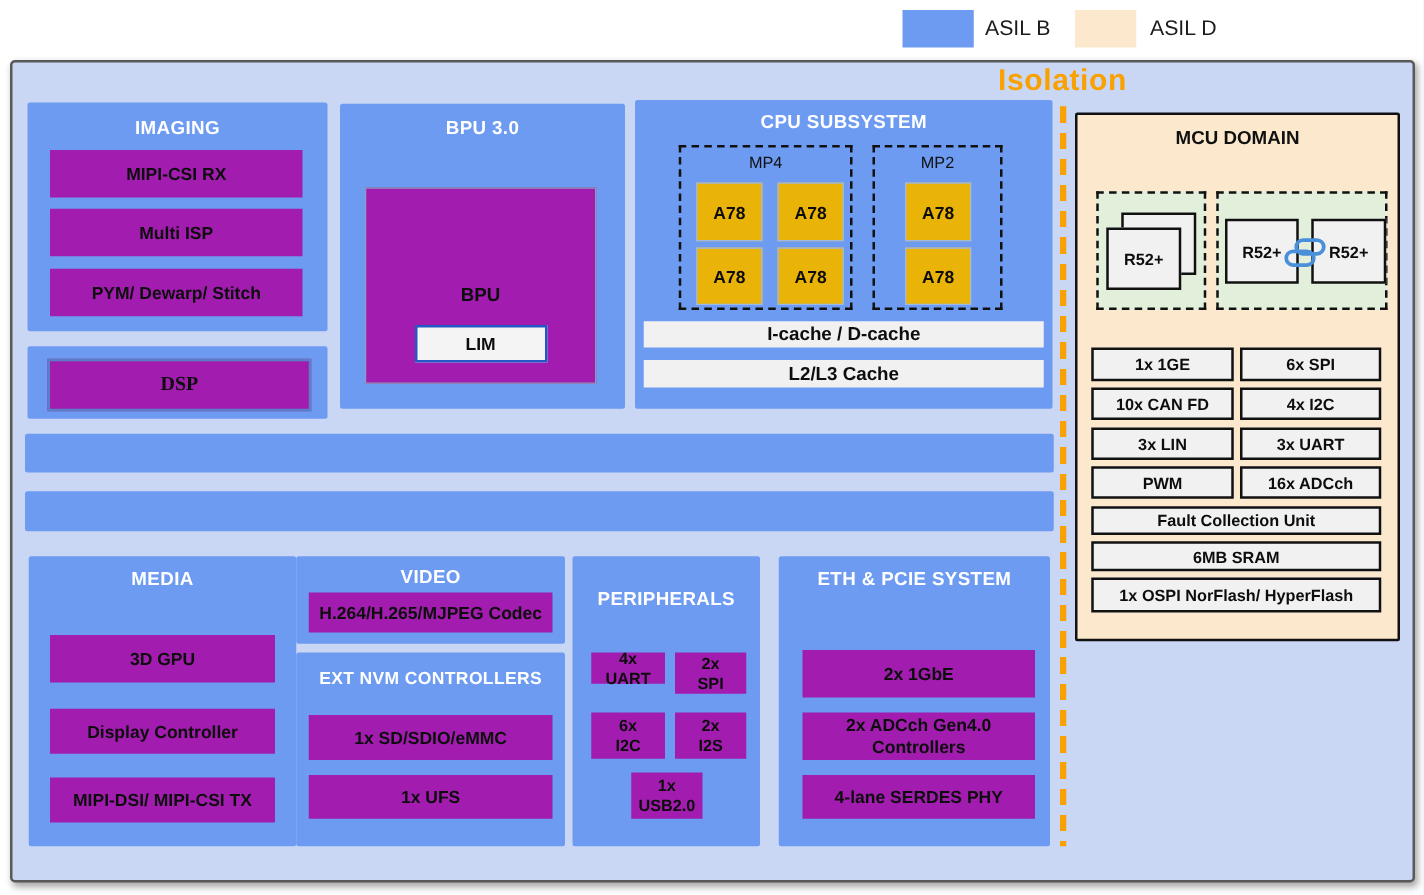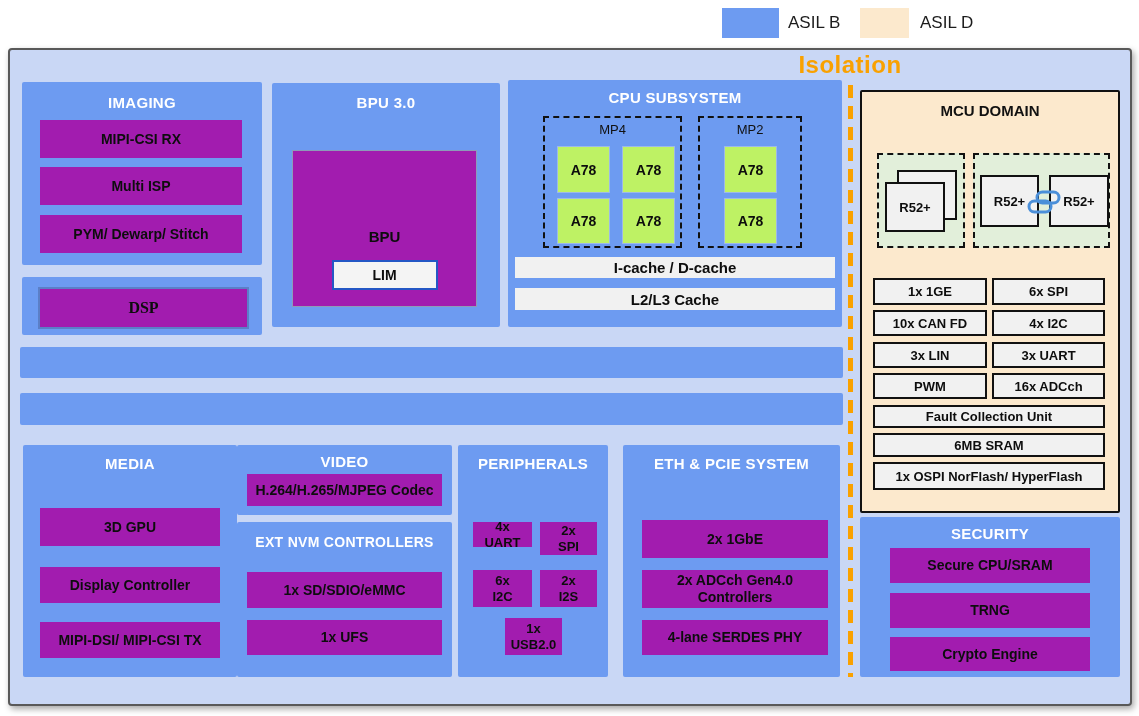--- a/index.html
+++ b/index.html
@@ -37,21 +37,21 @@
   }
   .bar{
     position:absolute;background:#6D9BF1;color:#111;font-weight:bold;font-size:16px;
     display:flex;align-items:center;justify-content:center;border-radius:2px;
   }
   .cachebar{position:absolute;left:7px;right:7px;background:#F1F1F1;color:#0d0d0d;
     font-weight:bold;font-size:15px;display:flex;align-items:center;justify-content:center;}
   .dashedbox{position:absolute;border:2px dashed #111;box-sizing:border-box;}
   .cluster-label{position:absolute;top:4px;left:0;right:0;text-align:center;font-size:13px;color:#111;}
   .core{
-    position:absolute;background:#bef264;border:1px solid #9DB9E8;box-sizing:border-box;
+    position:absolute;background:#eab308;border:1px solid #9DB9E8;box-sizing:border-box;
     color:#0d0d0d;font-weight:bold;font-size:14px;
     display:flex;align-items:center;justify-content:center;
   }
   
   .mcu{position:absolute;background:#FCE9CD;border:2px solid #111;box-sizing:border-box;border-radius:2px;}
   .mcu-title{color:#111;font-weight:bold;font-size:15px;text-align:center;padding-top:10px;}
   .green-group{position:absolute;background:#E2EFDA;border:2px dashed #111;box-sizing:border-box;}
   .r52{
     position:absolute;background:#F1F1F1;border:2px solid #111;box-sizing:border-box;
     color:#0d0d0d;font-weight:bold;font-size:13px;
@@ -139,21 +139,21 @@
     <div class="gbox" style="left:10px;top:29px;width:195px;height:32px;">H.264/H.265/MJPEG Codec</div>
   </div>
 
   <div class="panel" style="left:227px;top:472px;width:215px;height:155px;">
     <div class="ptitle" style="padding-top:12px;font-size:14px;">EXT NVM CONTROLLERS</div>
     <div class="gbox" style="left:10px;top:50px;width:195px;height:36px;">1x SD/SDIO/eMMC</div>
     <div class="gbox" style="left:10px;top:98px;width:195px;height:35px;">1x UFS</div>
   </div>
 
   <div class="panel" style="left:448px;top:395px;width:150px;height:232px;">
-    <div class="ptitle" style="padding-top:10px;">PERIPHERALS</div>
+    <div class="ptitle" style="padding-top:26px;">PERIPHERALS</div>
     <div class="gbox" style="left:15px;top:77px;width:59px;height:25px;font-size:13px;">
       <span><span>4x</span><br><span>UART</span></span>
     </div>
     <div class="gbox" style="left:82px;top:77px;width:57px;height:33px;font-size:13px;">
       <span><span>2x</span><br><span>SPI</span></span>
     </div>
     <div class="gbox" style="left:15px;top:125px;width:59px;height:37px;font-size:13px;">
       <span><span>6x</span><br><span>I2C</span></span>
     </div>
     <div class="gbox" style="left:82px;top:125px;width:57px;height:37px;font-size:13px;">
@@ -194,21 +194,15 @@
     <div class="mbox" style="left:130px;top:218px;width:113px;height:26px;">4x I2C</div>
     <div class="mbox" style="left:11px;top:250px;width:114px;height:26px;">3x LIN</div>
     <div class="mbox" style="left:130px;top:250px;width:113px;height:26px;">3x UART</div>
     <div class="mbox" style="left:11px;top:281px;width:114px;height:26px;">PWM</div>
     <div class="mbox" style="left:130px;top:281px;width:113px;height:26px;">16x ADCch</div>
     <div class="mbox" style="left:11px;top:313px;width:232px;height:23px;">Fault Collection Unit</div>
     <div class="mbox" style="left:11px;top:341px;width:232px;height:24px;">6MB SRAM</div>
     <div class="mbox" style="left:11px;top:370px;width:232px;height:28px;">1x OSPI NorFlash/ HyperFlash</div>
   </div>
 
-  <div class="panel" style="left:850px;top:467px;width:260px;height:160px;">
-    <div class="ptitle" style="padding-top:8px;">SECURITY</div>
-    <div class="gbox" style="left:30px;top:31px;width:200px;height:35px;">Secure CPU/SRAM</div>
-    <div class="gbox" style="left:30px;top:76px;width:200px;height:35px;">TRNG</div>
-    <div class="gbox" style="left:30px;top:120px;width:200px;height:34px;">Crypto Engine</div>
-  </div>
 
 </div>
 </div>
 
 </body></html>

